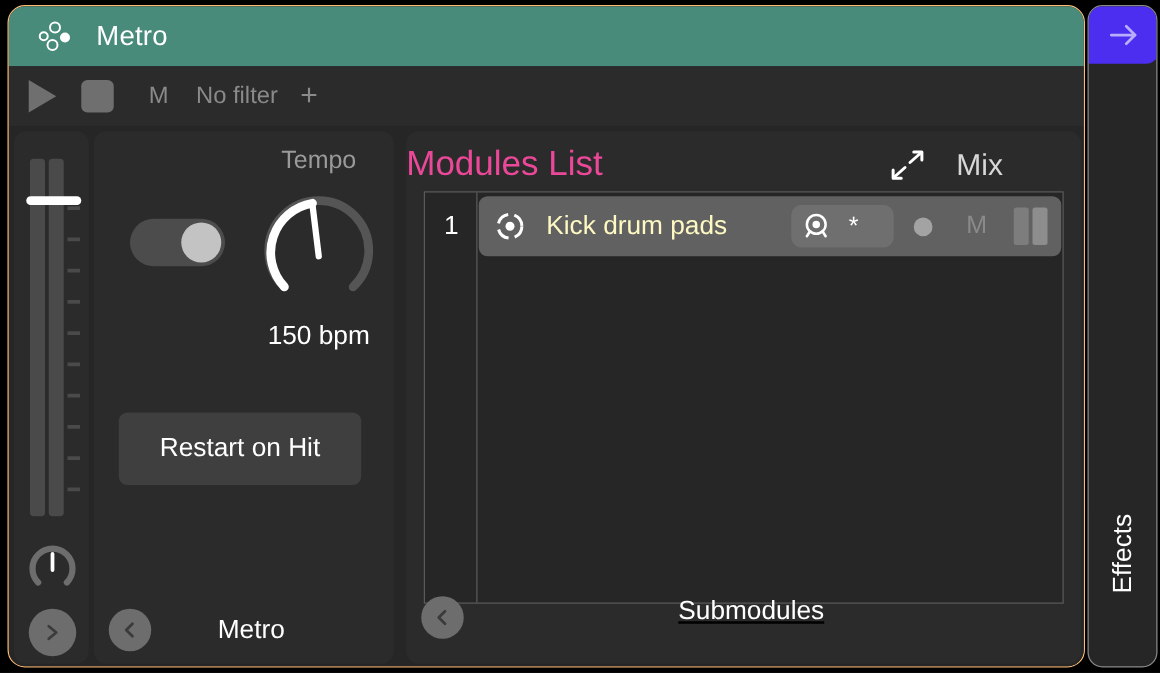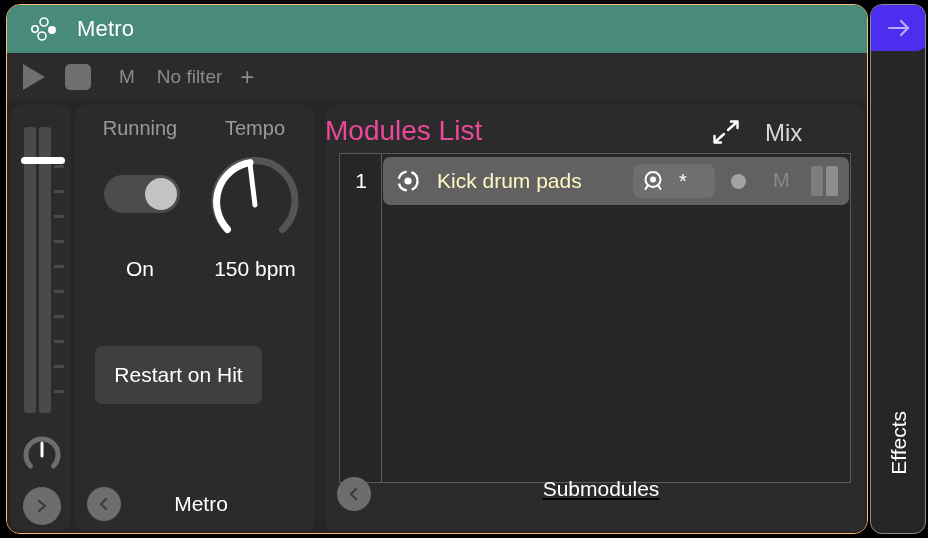--- a/index.html
+++ b/index.html
@@ -104,24 +104,23 @@
   }
   .p-value{
     position:absolute; top:152px; color:#ffffff; font-size:21px; text-align:center;
   }
   .p-value.on{ left:10px; width:110px; }
   .p-value.bpm{ left:124px; width:112px; }
 
   .knob-wrap{ position:absolute; left:132px; top:48px; width:96px; height:96px; }
 
   .btn{
-    position:absolute; left:20px; width:167px; height:58px;
+    position:absolute; left:20px; width:194px; height:58px;
     border-radius:7px; display:flex; align-items:center; justify-content:center;
     font-size:21px;
-    margin-top:16px;
   }
   .btn.dark{ top:225px; background:#3f3f3f; color:#ffffff; }
   .btn.light{ top:295px; background:#c3c3c3; color:#262626; }
 
   .panel-footer{
     position:absolute; left:0; bottom:0; width:240px; height:54px;
     display:flex; align-items:center;
   }
   .round-nav{
     width:34px;height:34px;border-radius:50%;background:#6d6d6d;
@@ -261,36 +260,34 @@
           </svg>
         </div>
         <div class="nav-circle">
           <svg width="16" height="16" viewBox="0 0 16 16">
             <polyline points="5,3 11,8 5,13" fill="none" stroke="#3b3b3b" stroke-width="2.2" stroke-linecap="round" stroke-linejoin="round"></polyline>
           </svg>
         </div>
       </div>
 
       <div class="metro-panel">
-        <div class="p-head running">Running</div>
         <div class="p-head tempo">Tempo</div>
 
         <div class="toggle">
           <div class="knob"></div>
         </div>
 
         <div class="knob-wrap">
           <svg width="96" height="96" viewBox="0 0 96 96">
             <path d="M20.5 76.5 A40 40 0 1 1 75.5 76.5" fill="none" stroke="#555555" stroke-width="7" stroke-linecap="round"></path>
             <path d="M20.5 76.5 A40 40 0 0 1 43 9.6" fill="none" stroke="#ffffff" stroke-width="7" stroke-linecap="round"></path>
             <line x1="43" y1="11" x2="48" y2="52" stroke="#ffffff" stroke-width="5" stroke-linecap="round"></line>
           </svg>
         </div>
 
-        <div class="p-value on">On</div>
         <div class="p-value bpm">150 bpm</div>
 
         <div class="btn dark">Restart on Hit</div>
 
         <div class="panel-footer">
           <div class="round-nav" style="margin-left:12px">
             <svg width="16" height="16" viewBox="0 0 16 16">
               <polyline points="10,3 5,8 10,13" fill="none" stroke="#3b3b3b" stroke-width="2.2" stroke-linecap="round" stroke-linejoin="round"></polyline>
             </svg>
           </div>

